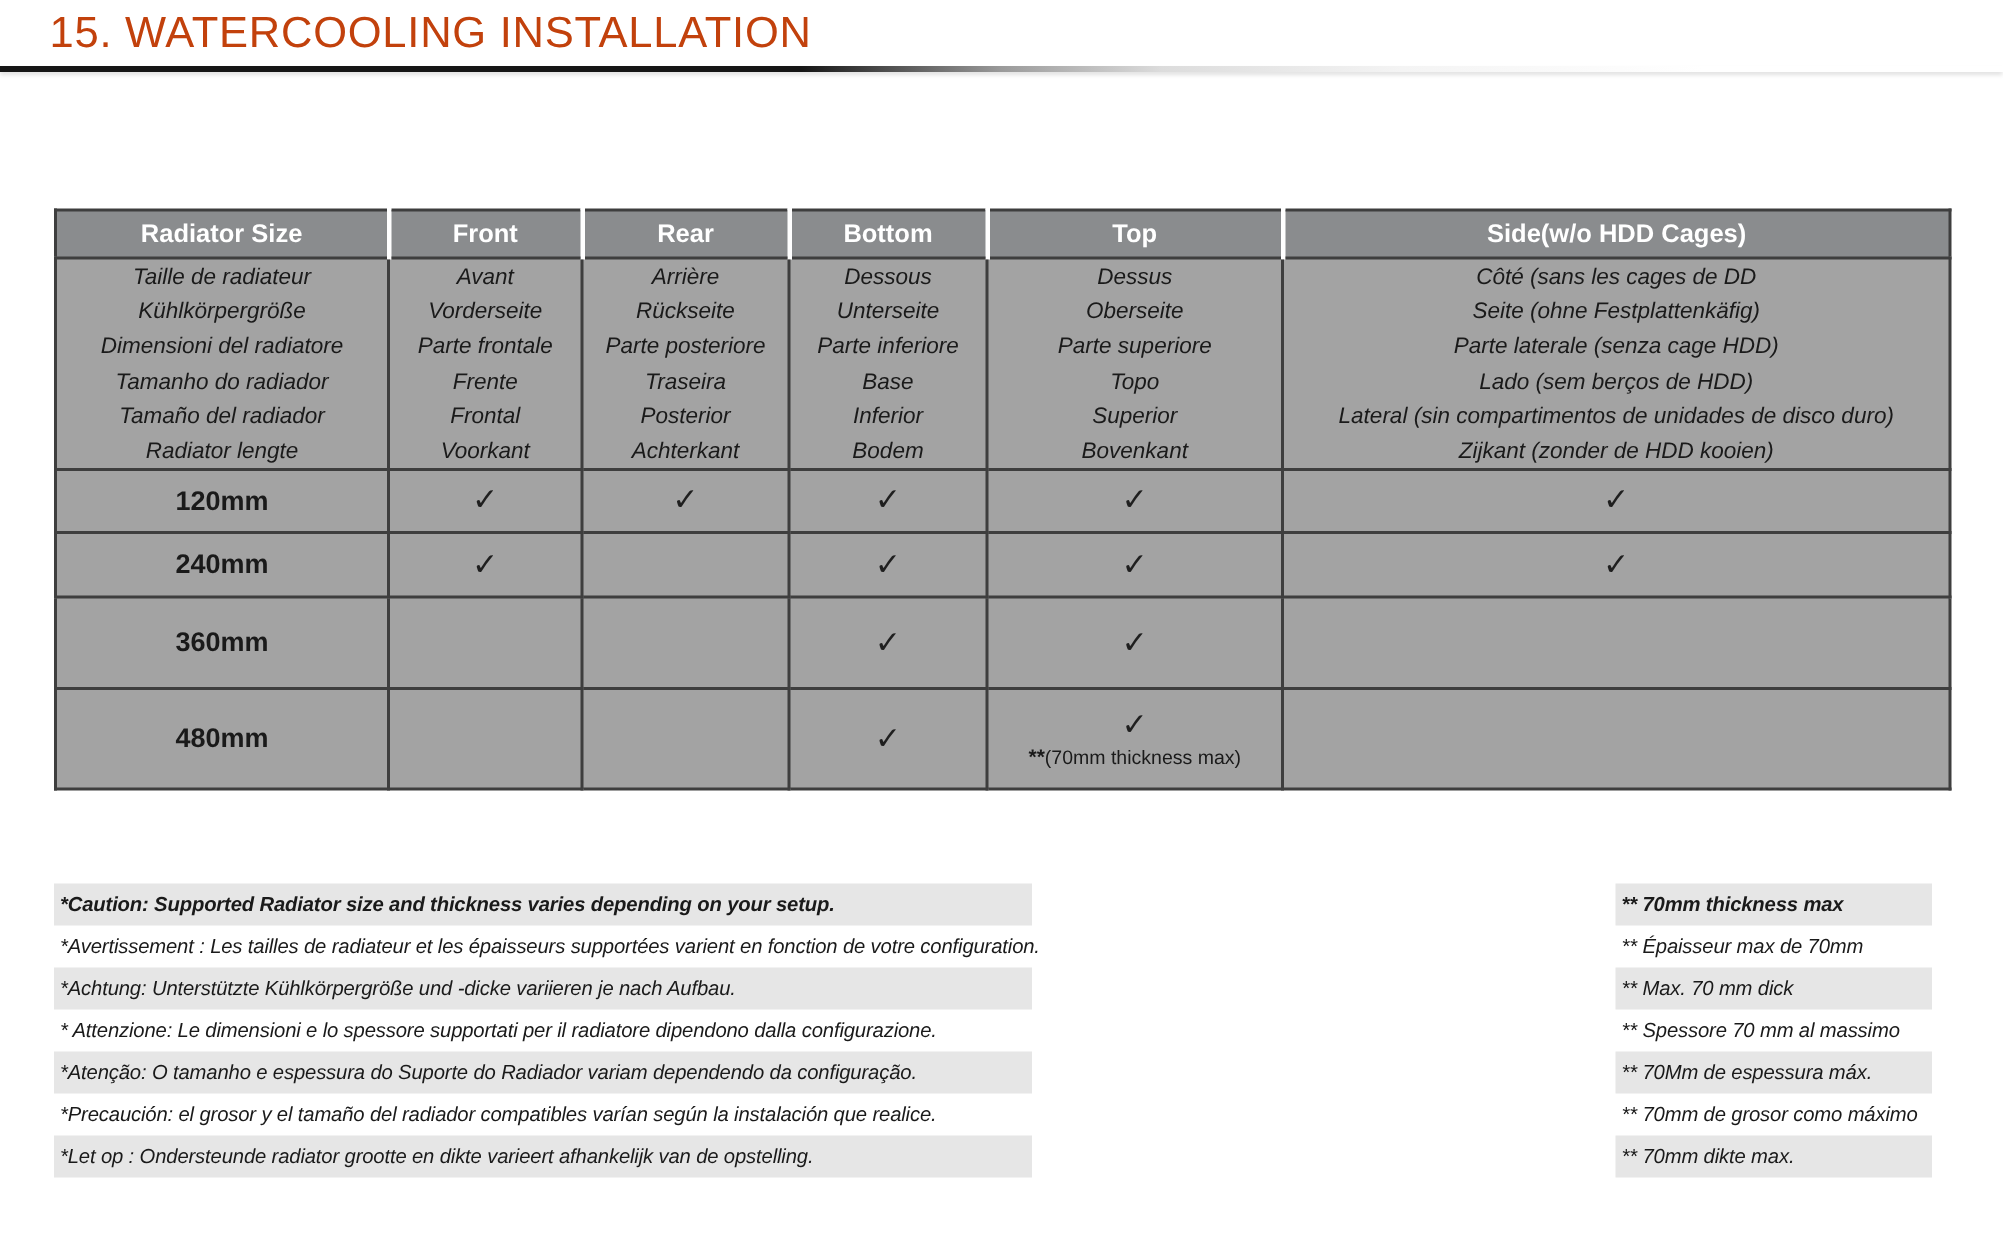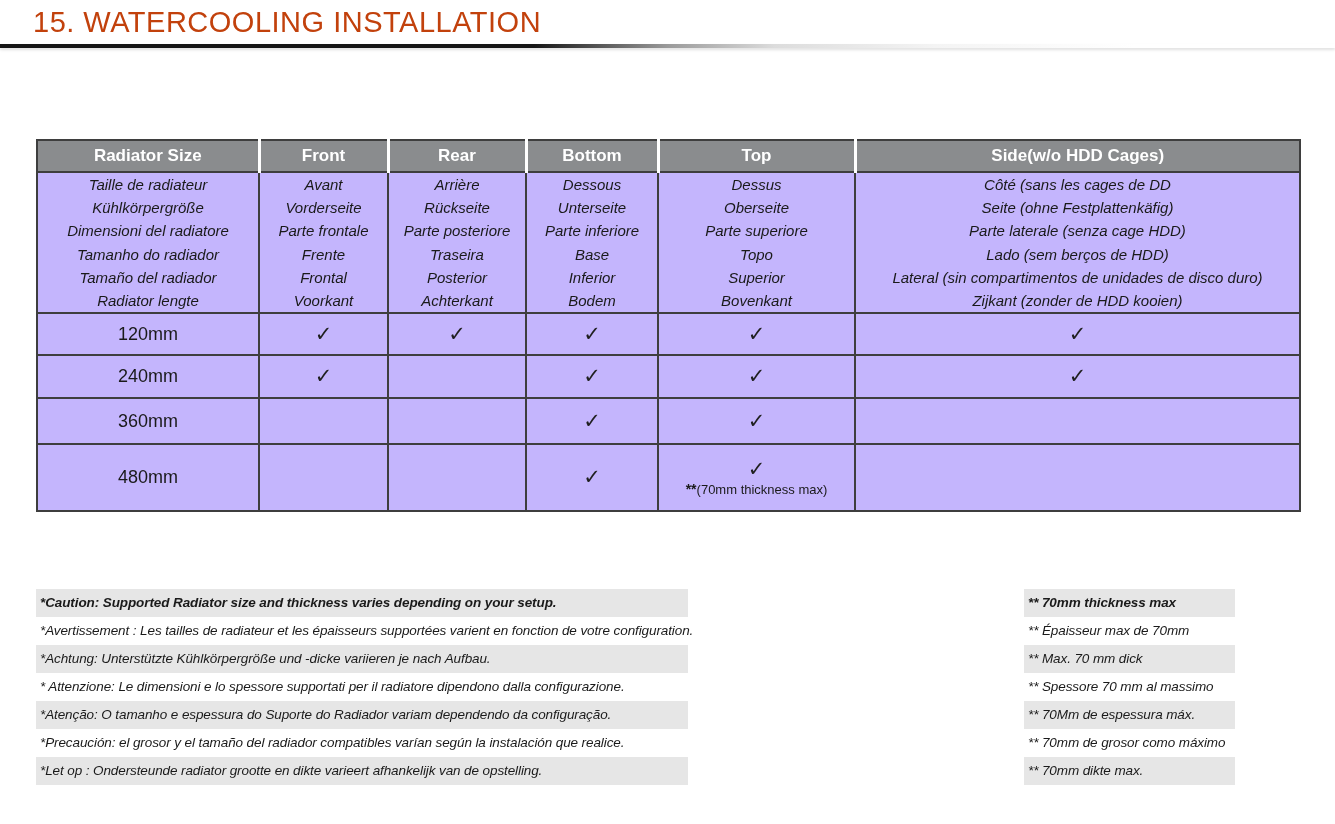--- a/index.html
+++ b/index.html
@@ -40,47 +40,47 @@
   }
   .rad-table thead td{
     background:var(--header-bg);color:var(--header-text);
     font-size:17px;font-weight:bold;text-align:center;
     height:32px;border:none;border-left:3px solid #ffffff;
     vertical-align:middle;
   }
   .rad-table thead td:first-child{border-left:none;}
   .rad-table tbody td{
     border:2px solid var(--border);
-    text-align:center;vertical-align:middle;background:#c4b5fd;
+    text-align:center;vertical-align:middle;background:#a3a3a3;
   }
   tr.translations{height:141px;}
   .tr-line{
     font-style:italic;font-size:15px;line-height:23.2px;
     white-space:nowrap;
   }
   tr.r0{height:42px;}
   tr.r1{height:43px;}
-  tr.r2{height:46px;border-radius:16px;}
+  tr.r2{height:61px;border-radius:16px;}
   tr.r3{height:67px;}
-  .size-cell{font-size:18px;font-weight:normal;}
+  .size-cell{font-size:18px;font-weight:bold;}
   .check{
     font-family:"DejaVu Sans",sans-serif;
     font-size:21px;font-weight:bold;color:#1f1f1f;line-height:1;
     display:inline-block;
   }
   .cell-note{
     font-size:13px;margin-top:1px;white-space:nowrap;
   }
   .cell-note b{font-size:14px;}
 
   .notes-left{
     position:absolute;left:36px;top:589px;width:652px;
   }
   .notes-right{
-    position:absolute;left:1024px;top:589px;width:211px;
+    position:absolute;left:1077px;top:589px;width:211px;
   }
   .note{
     height:28px;line-height:28px;padding-left:4px;
     font-size:13.5px;letter-spacing:-.1px;white-space:nowrap;font-style:italic;
   }
   .note.hl{background:var(--highlight-bg);}
   .note.b{font-weight:bold;}
 </style>
 </head>
 <body>

